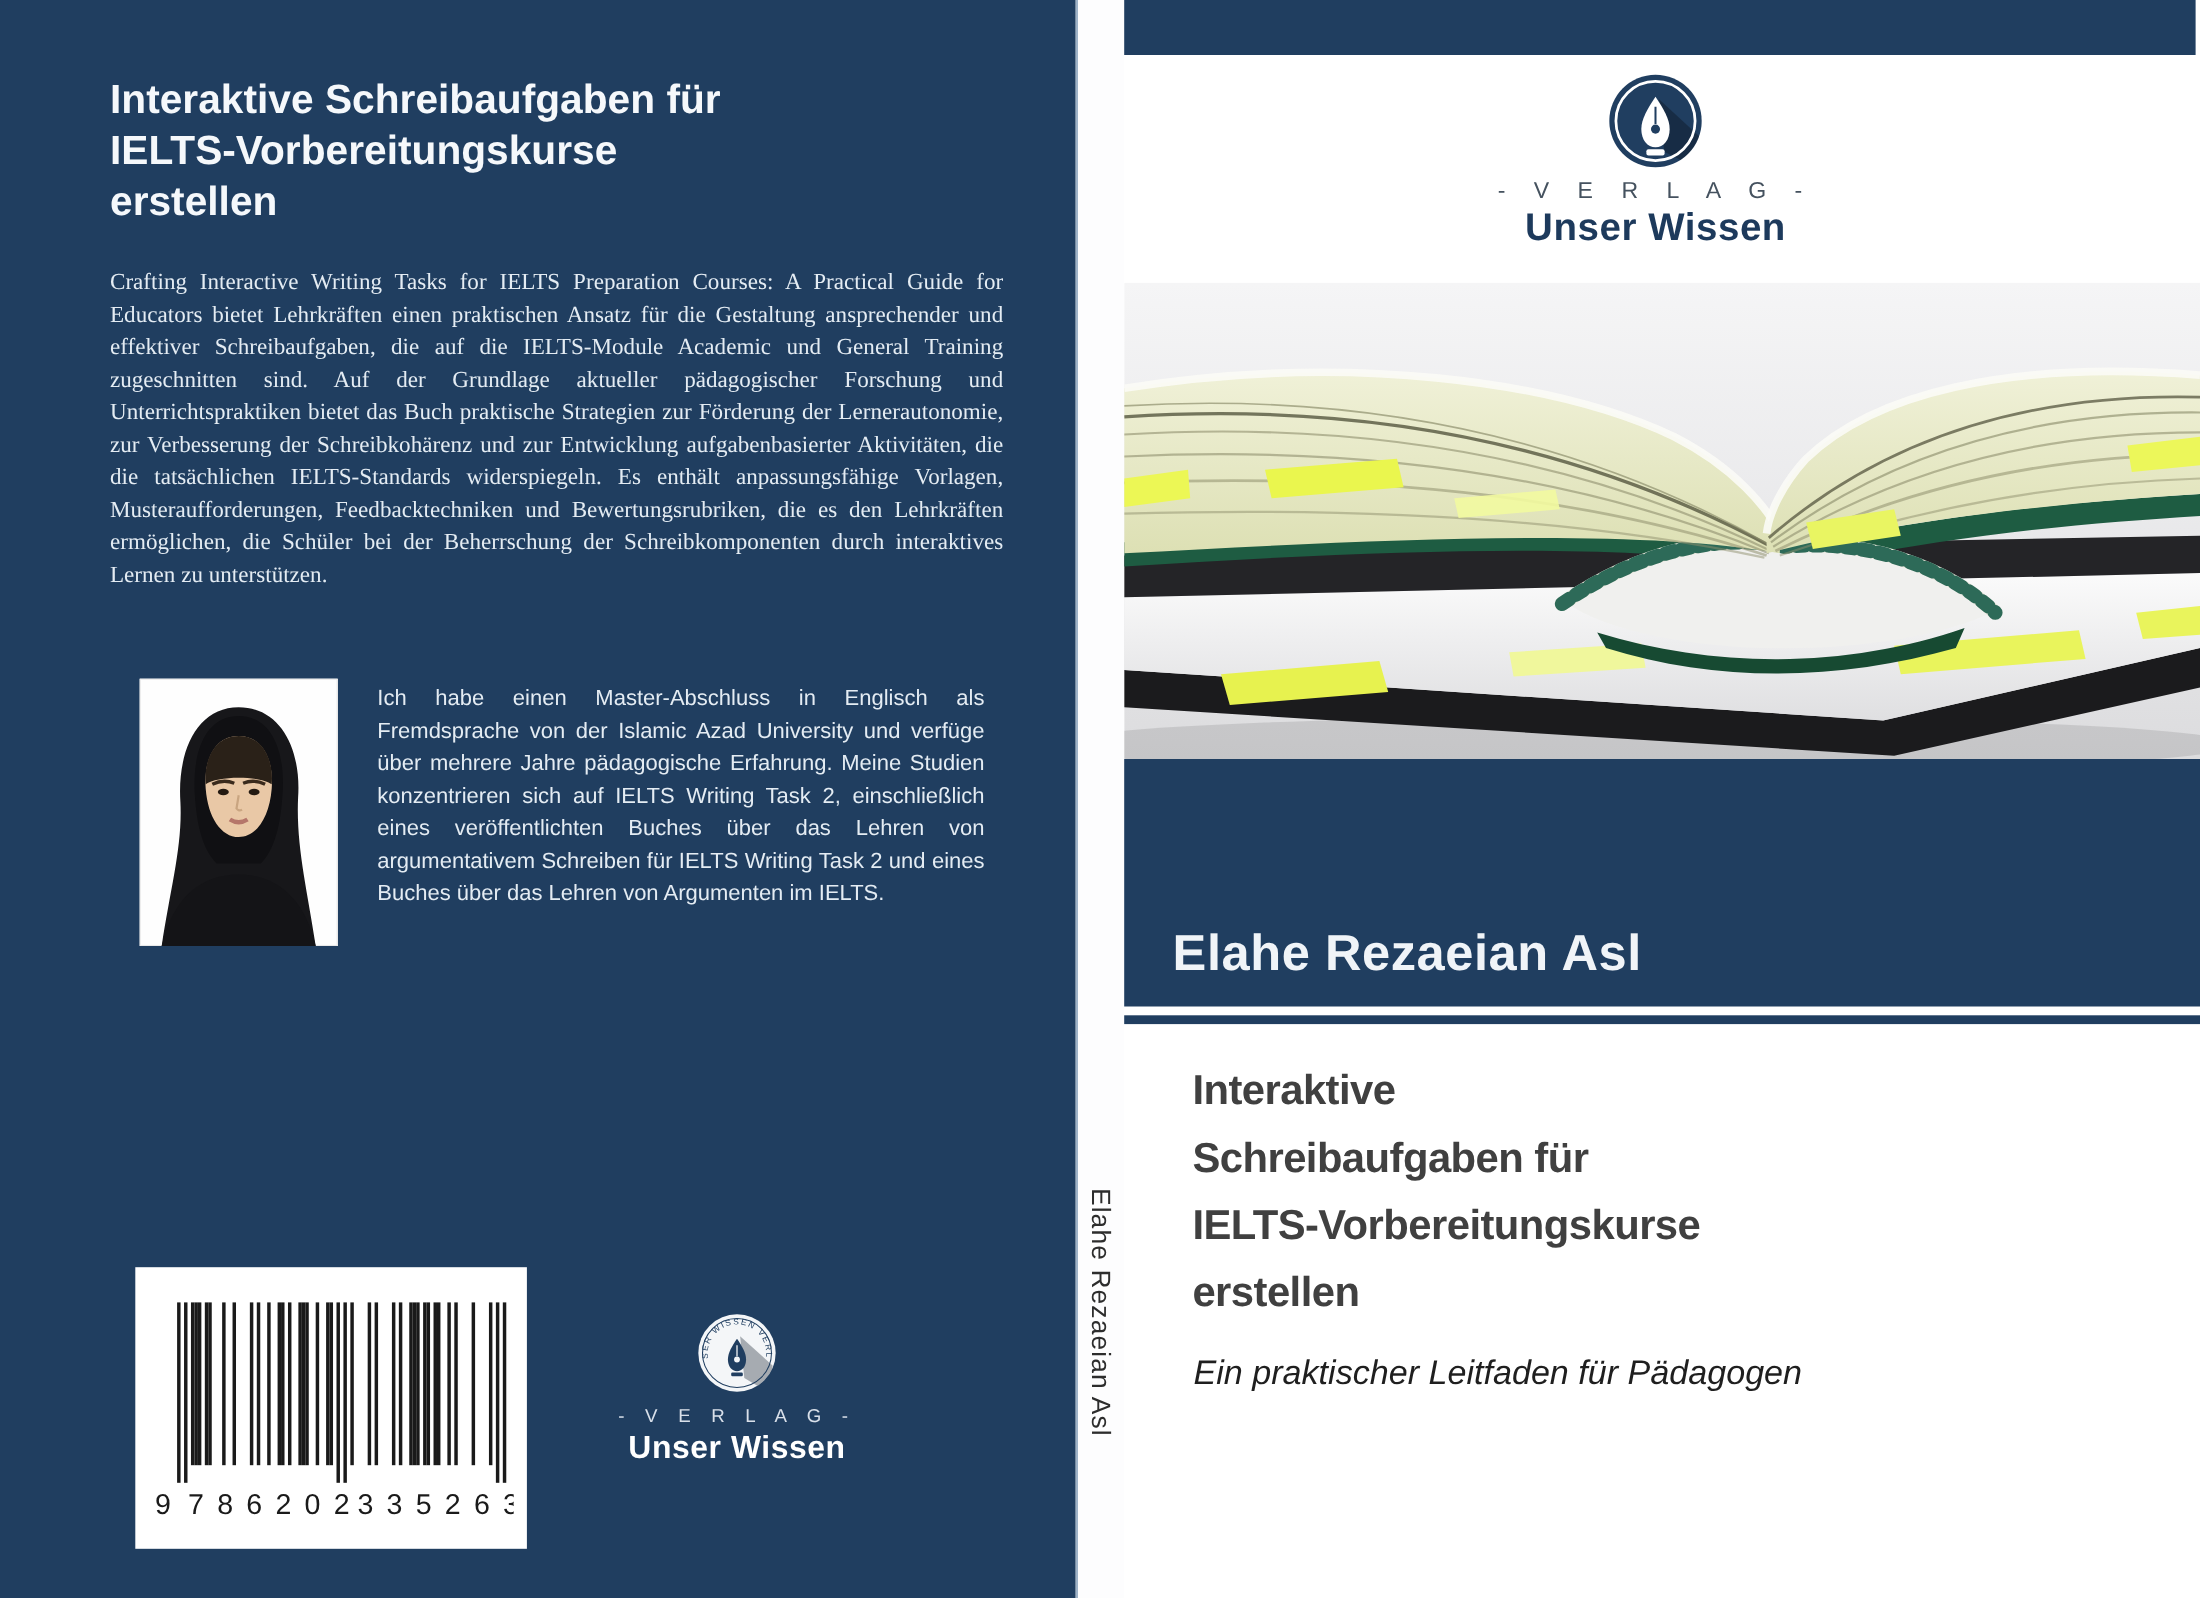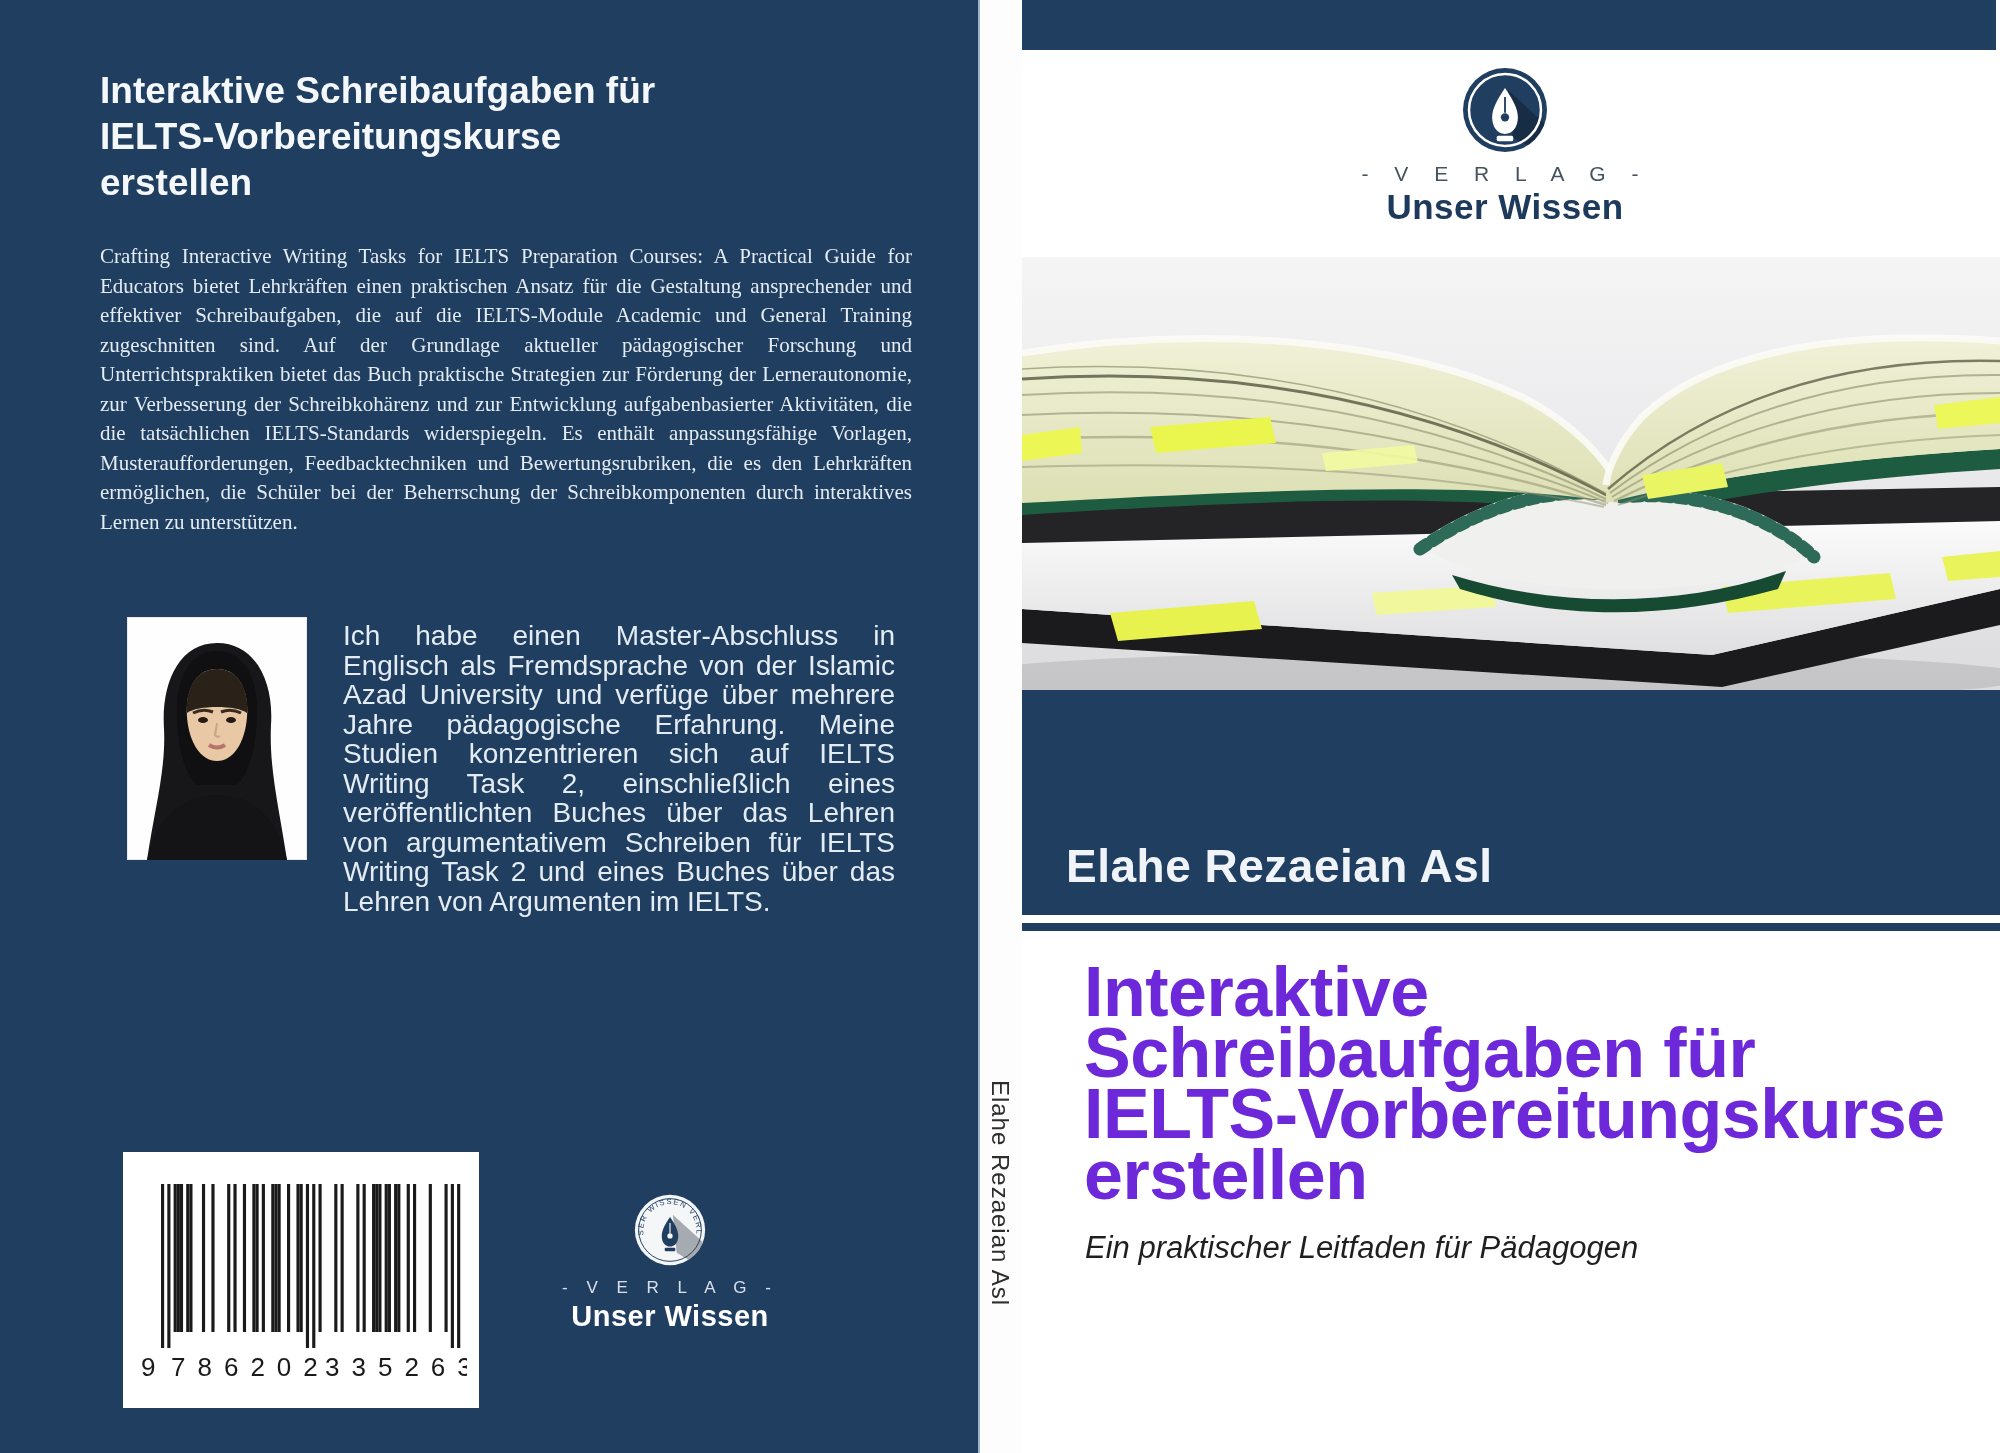--- a/index.html
+++ b/index.html
@@ -7,21 +7,21 @@
          font-family:"Liberation Sans","DejaVu Sans",sans-serif;}
   
   .back{position:absolute;left:0;top:0;width:978px;height:1453px;background:#203e60;}
   .back-title{position:absolute;left:100px;top:68px;color:#f5f8fb;font-size:37px;font-weight:bold;
               line-height:46px;white-space:pre-line;letter-spacing:0;}
   .back-desc{position:absolute;left:100px;top:242px;width:812px;color:#e4ecf3;font-size:21px;
              line-height:29.5px;text-align:justify;font-family:Liberation Serif, serif;}
   .photo-frame{position:absolute;left:127px;top:617px;width:180px;height:243px;background:#ffffff;
                box-shadow:0 0 0 1px #d8d8d8 inset;}
   .photo-frame svg{display:block;width:100%;height:100%;}
-  .back-bio{position:absolute;left:343px;top:621px;width:552px;color:#e4ecf3;font-size:28px;
+  .back-bio{position:absolute;left:343px;top:621px;width:552px;color:#e4ecf3;font-size:20px;
             line-height:29.5px;text-align:justify;}
   .barcode-box{position:absolute;left:123px;top:1152px;width:356px;height:256px;background:#ffffff;}
   .barcode-box svg{position:absolute;left:14px;top:24px;}
   .back-logo{position:absolute;left:555px;top:1192px;width:230px;text-align:center;}
   .back-logo .seal{display:block;margin:0 auto;}
   .back-verlag{margin-top:10px;color:#d9e0ea;font-size:17px;letter-spacing:7px;white-space:nowrap;}
   .back-wordmark{margin-top:2px;color:#ffffff;font-size:29px;font-weight:bold;letter-spacing:0.5px;white-space:nowrap;}
   
   .spine{position:absolute;left:978px;top:0;width:44px;height:1453px;background:#fdfdfe;
          border-left:2px solid #9fb3c8;box-sizing:border-box;}
@@ -32,21 +32,21 @@
   .front-topbar{position:absolute;left:0;top:0;width:974px;height:50px;background:#203e60;}
   .front-logo{position:absolute;left:333px;top:66px;width:300px;text-align:center;}
   .front-logo .seal{display:block;margin:0 auto;}
   .front-verlag{margin-top:8px;color:#45525f;font-size:21px;letter-spacing:10px;white-space:nowrap;}
   .front-wordmark{margin-top:1px;color:#1d3a5c;font-size:35px;font-weight:bold;letter-spacing:0.5px;white-space:nowrap;}
   .front-photo{position:absolute;left:0;top:257px;width:978px;height:433px;}
   .front-photo svg{display:block;width:100%;height:100%;}
   .front-band{position:absolute;left:0;top:690px;width:978px;height:225px;background:#203e60;}
   .front-author{position:absolute;left:44px;bottom:22px;color:#f0f4f8;font-size:46px;font-weight:bold;letter-spacing:0.5px;}
   .front-line{position:absolute;left:0;top:923px;width:978px;height:8px;background:#203e60;}
-  .front-title{position:absolute;left:62px;top:962px;color:#6d28d9;font-size:70px;font-weight:bold;
+  .front-title{position:absolute;left:62px;top:962px;color:#404040;font-size:38px;font-weight:bold;
                line-height:61px;white-space:pre-line;letter-spacing:-0.5px;}
   .front-subtitle{position:absolute;left:63px;top:1230px;color:#1f1f1f;font-size:31px;font-style:italic;}
 </style>
 </head>
 <body>
 
 <div class="cover">
 
   <div class="back">
     <div class="back-title">Interaktive Schreibaufgaben für

